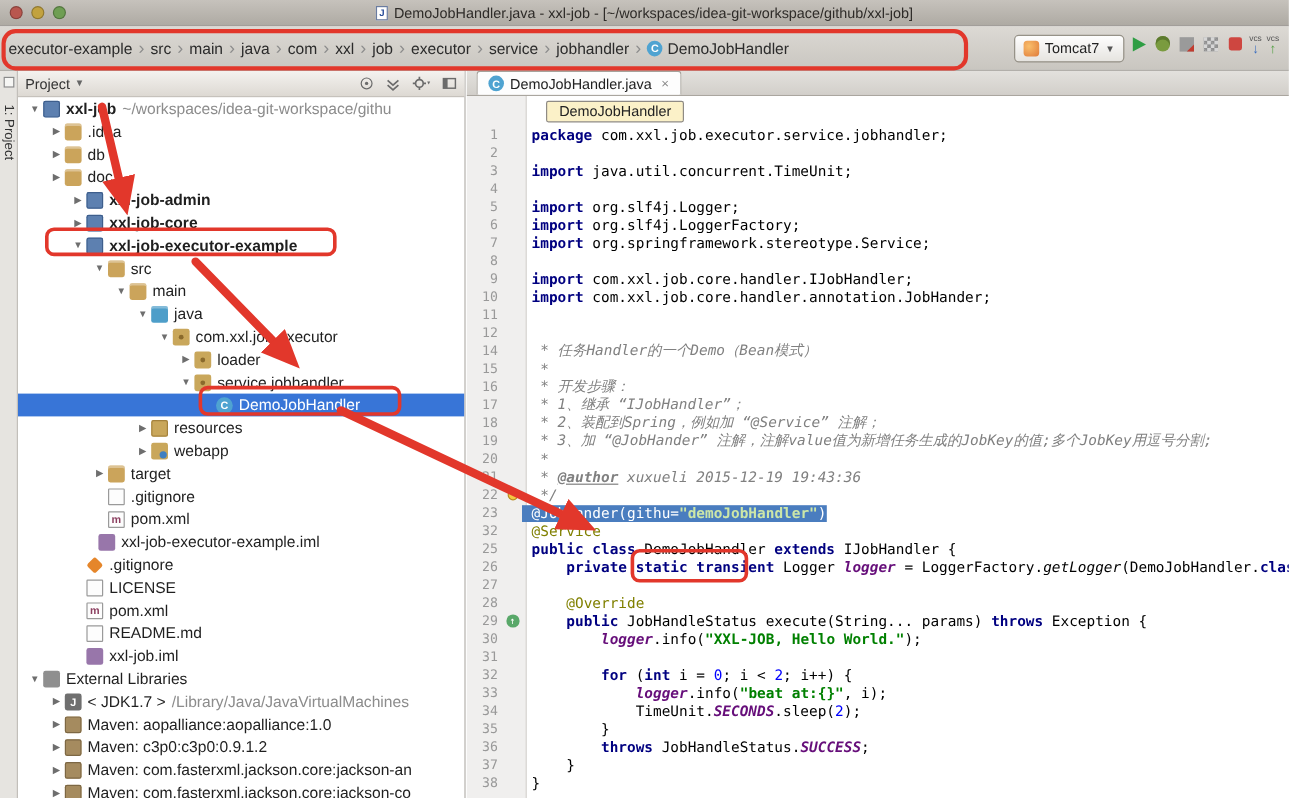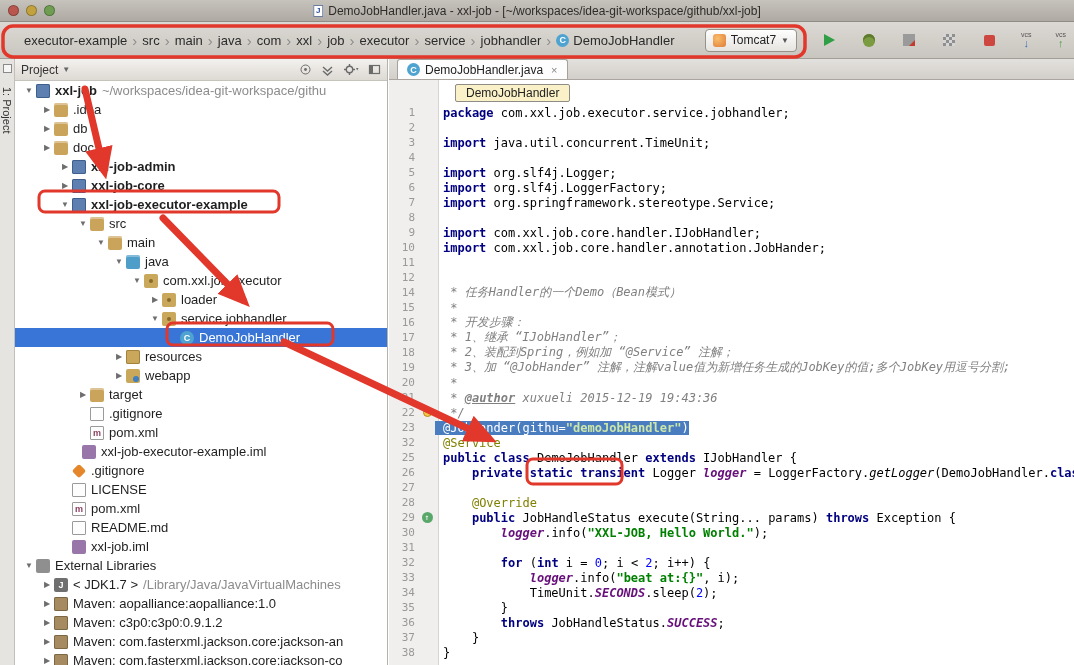--- a/index.html
+++ b/index.html
@@ -18,25 +18,25 @@
   .light.red{background:#b9574f;} .light.yellow{background:#c2a23f;} .light.green{background:#6f9e53;}
   .title-text { position:absolute; left:50%; transform:translateX(-50%);
     font-size:12px; color:#2e2b28; white-space:nowrap; display:flex; align-items:center; gap:5px; }
   .java-file-icon { width:10px; height:12px; background:#fff; border:1px solid #6a7ca0;
     font-size:8px; color:#2a4e9a; display:flex; align-items:center; justify-content:center; font-weight:bold; }
 
   
   .navbar { position:absolute; top:22px; left:0; width:100%; height:37px;
     background:linear-gradient(#dcd9d4,#c9c6c0); border-bottom:1px solid #a19d97;
     display:flex; align-items:center; font-size:13px; color:#2b2b2b; z-index:5; }
-  .crumbs { display:flex; align-items:center; padding-left:22px; white-space:nowrap;
+  .crumbs { display:flex; align-items:center; padding-left:5px; white-space:nowrap;
     overflow:hidden; flex:0 1 auto; max-width:770px; }
   .crumb { padding:1px 2px; display:flex; align-items:center; gap:4px; }
   .sep { color:#8c8c8c; margin:0 3px; font-size:15px; }
-  .nav-right { margin-left:auto; display:flex; align-items:center; gap:24px; padding-right:8px; }
+  .nav-right { margin-left:auto; display:flex; gap:4px; padding-right:8px; }
   .combo { display:flex; align-items:center; gap:5px; height:23px; padding:0 7px;
     border:1px solid #969288; border-radius:4px;
     background:linear-gradient(#fefefe,#e6e4e0); font-size:12px; color:#222; }
   .combo .caret { font-size:8px; color:#555; }
   .tomcat-icon { width:13px; height:13px; border-radius:3px;
     background:radial-gradient(circle at 35% 35%, #f9be6b, #e07b39); }
   .tbtn { width:16px; height:16px; display:flex; align-items:center; justify-content:center; position:relative; }
   .play-icon { width:0; height:0; border-left:11px solid #2f9e44;
     border-top:6.5px solid transparent; border-bottom:6.5px solid transparent; }
   .bug-icon { width:12px; height:13px; border-radius:6px; background:#7a9b3f;

